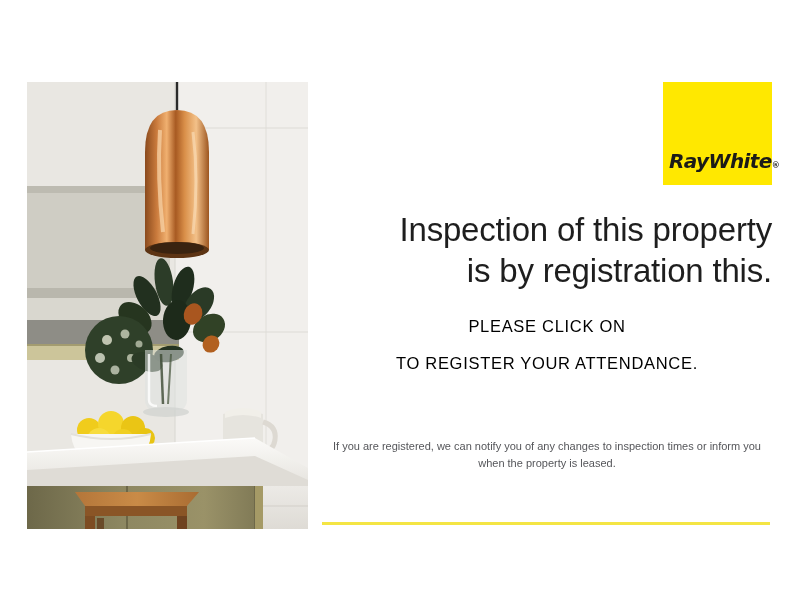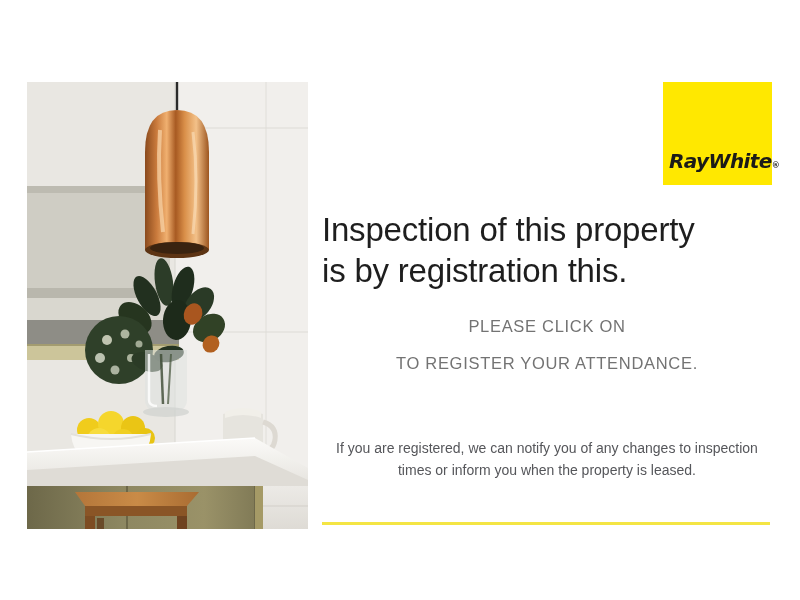--- a/index.html
+++ b/index.html
@@ -72,56 +72,56 @@
     vertical-align: baseline;
     letter-spacing: 0;
   }
 
   
   .headline {
     position: absolute;
     left: 0;
     top: 140px;
     width: 450px;
-    text-align: left;
+    text-align: right;
     font-size: 33px;
     font-weight: 400;
     line-height: 1.24;
     color: #1e1e1e;
     letter-spacing: -0.2px;
   }
   .headline .hl-line { display: block; }
 
   
   .instructions {
     position: absolute;
     left: 0;
     top: 248px;
     width: 450px;
     text-align: center;
-    color: #737373;
+    color: #000000;
     font-size: 16.5px;
     letter-spacing: 0.7px;
     line-height: 1;
   }
   .instructions .ins-line {
     display: block;
     margin-bottom: 20px;
   }
   .instructions .ins-line:last-child { margin-bottom: 8px; }
 
   
   .fineprint {
     position: absolute;
     left: 2px;
     top: 368px;
     width: 446px;
     text-align: center;
     color: #55565a;
-    font-size: 14px;
+    font-size: 11px;
     line-height: 1.55;
   }
 
   
   .rule {
     position: absolute;
     left: 0px;
     top: 452px;
     width: 448px;
     height: 3px;

